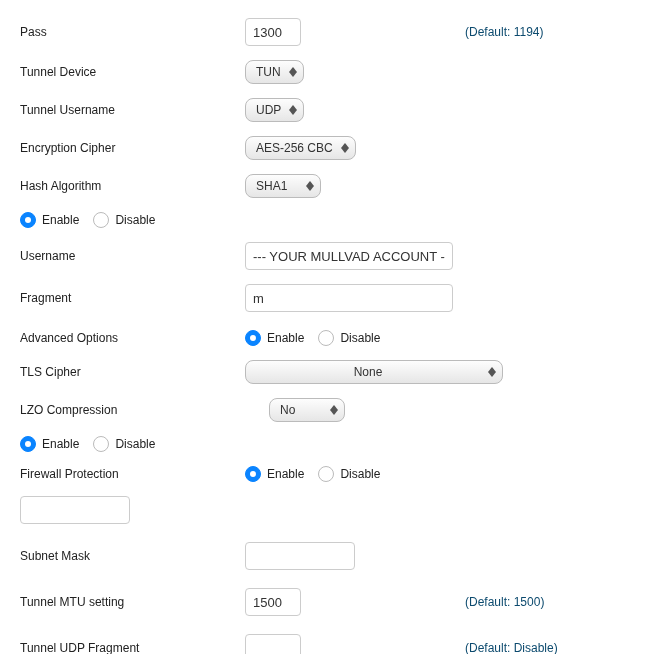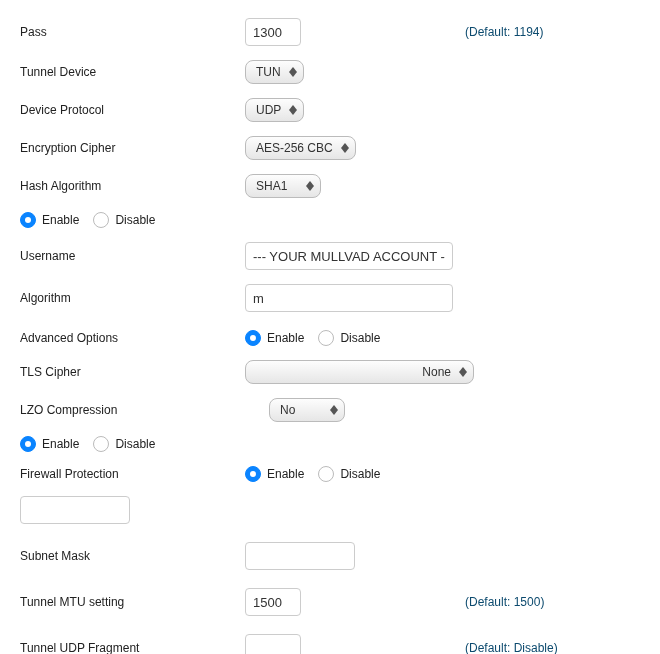--- a/index.html
+++ b/index.html
@@ -53,21 +53,21 @@
     align-items: center;
     height: 24px;
     padding: 0 22px 0 10px;
     border: 1px solid #bbb;
     border-radius: 8px;
     background: linear-gradient(#fdfdfd, #e6e6e6);
     font-size: 12px;
     color: #333;
     cursor: pointer;
   }
-  .sel.wide { width: 229px; justify-content: flex-end; }
+  .sel.wide { width: 258px; justify-content: center; }
   .sel .updown {
     position: absolute;
     right: 6px;
     top: 50%;
     transform: translateY(-50%);
     display: flex;
     flex-direction: column;
     line-height: 0;
   }
   .sel .updown svg { display: block; }
@@ -123,21 +123,21 @@
           </svg>
         <svg width="8" height="5">
             <polygon points="0,0 8,0 4,5" fill="#555"></polygon>
           </svg>
       </span>
     </div>
   </div>
 </div>
 
 <div class="row">
-  <div class="label-col">Device Protocol</div>
+  <div class="label-col">Tunnel Username</div>
   <div class="ctrl-col">
     <div class="sel">
       <span>UDP</span>
       <span class="updown">
         <svg width="8" height="5">
             <polygon points="4,0 8,5 0,5" fill="#555"></polygon>
           </svg>
         <svg width="8" height="5">
             <polygon points="0,0 8,0 4,5" fill="#555"></polygon>
           </svg>
@@ -194,21 +194,21 @@
 </div>
 
 <div class="row">
   <div class="label-col">Username</div>
   <div class="ctrl-col">
     <input type="text" class="inp-lg" value="--- YOUR MULLVAD ACCOUNT ---" style="">
   </div>
 </div>
 
 <div class="row tall">
-  <div class="label-col">Algorithm</div>
+  <div class="label-col">Fragment</div>
   <div class="ctrl-col">
     <input type="text" class="inp-lg" value="m" style="">
   </div>
 </div>
 
 <div class="row">
   <div class="label-col">Advanced Options</div>
   <div class="ctrl-col">
     <span class="radio checked">
         <span class="dot"></span>

